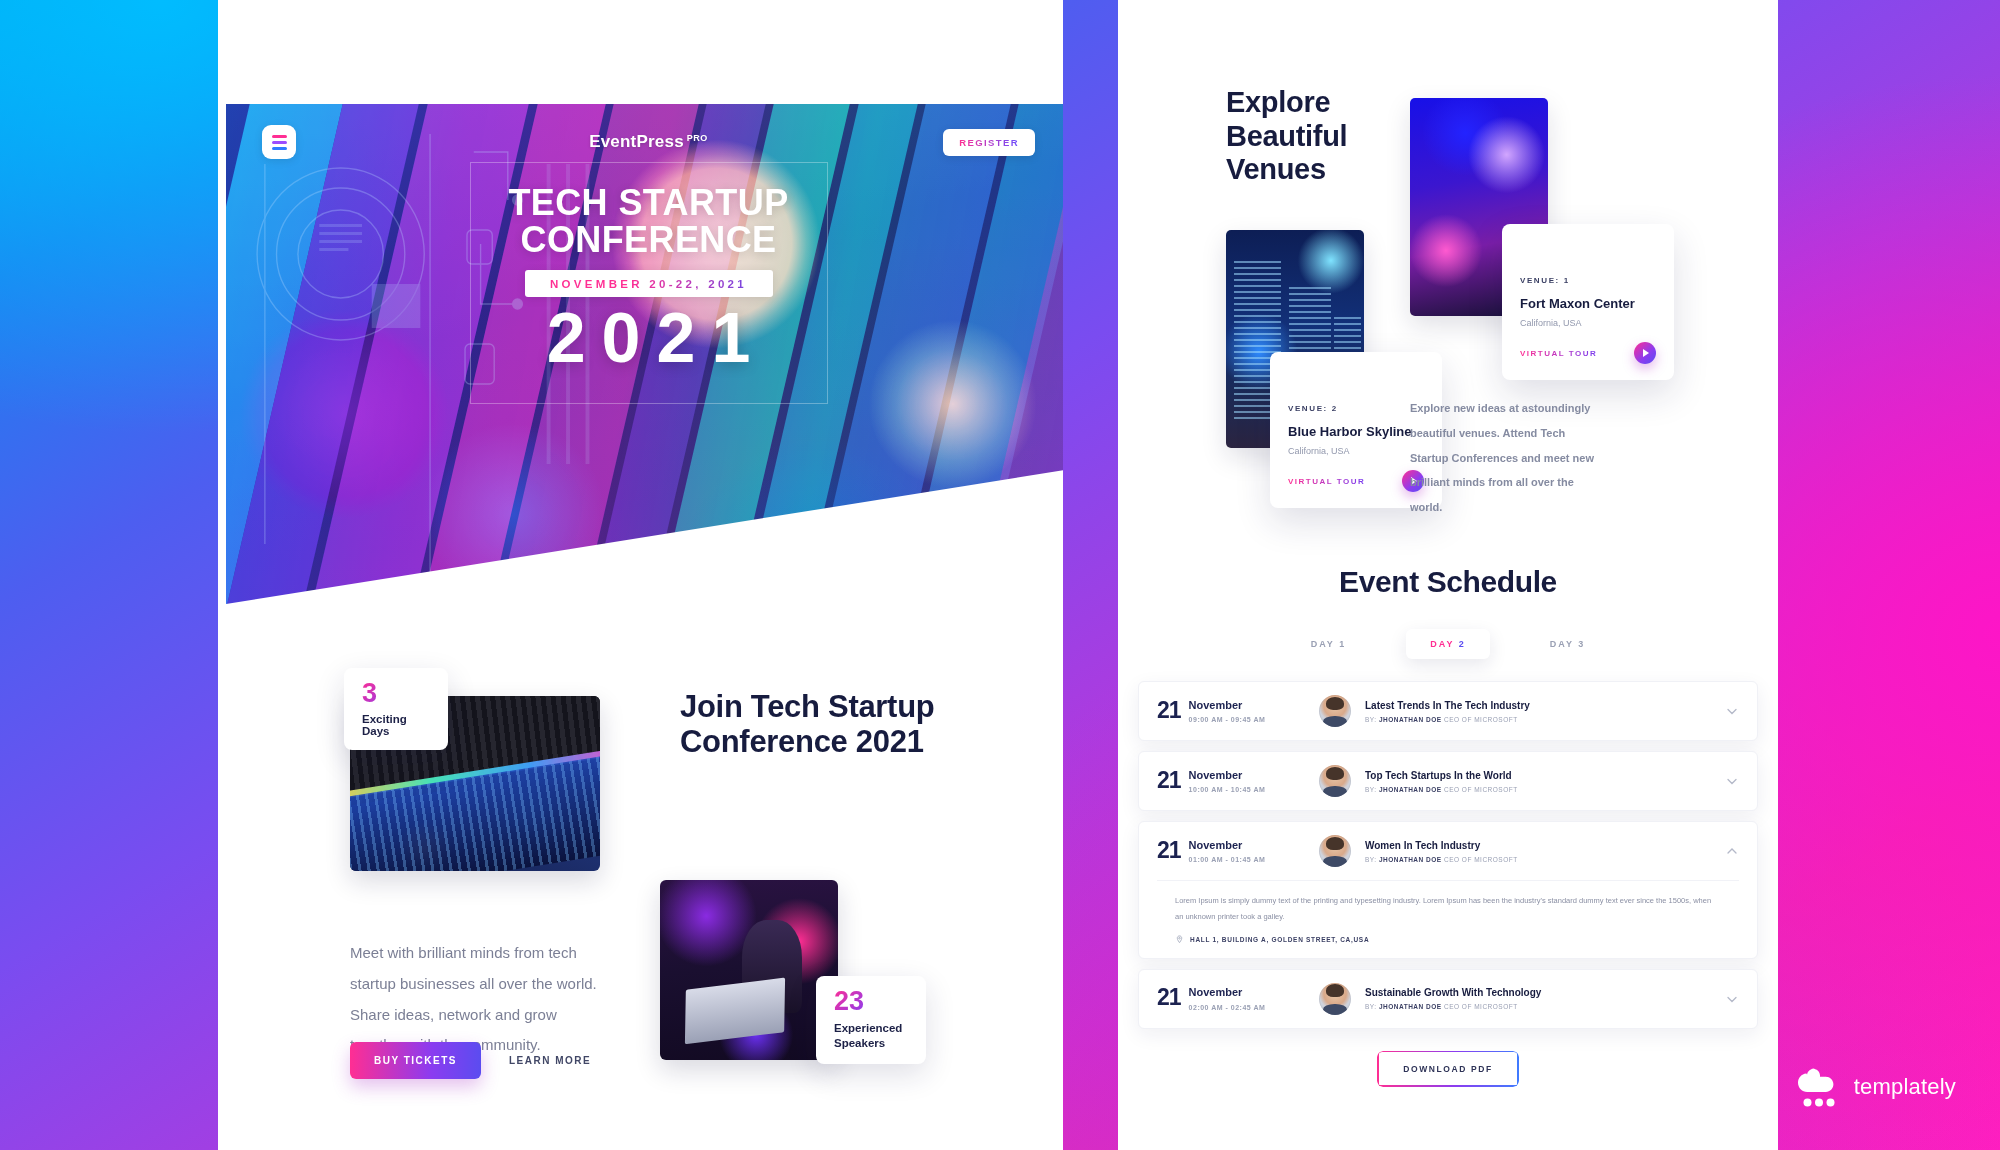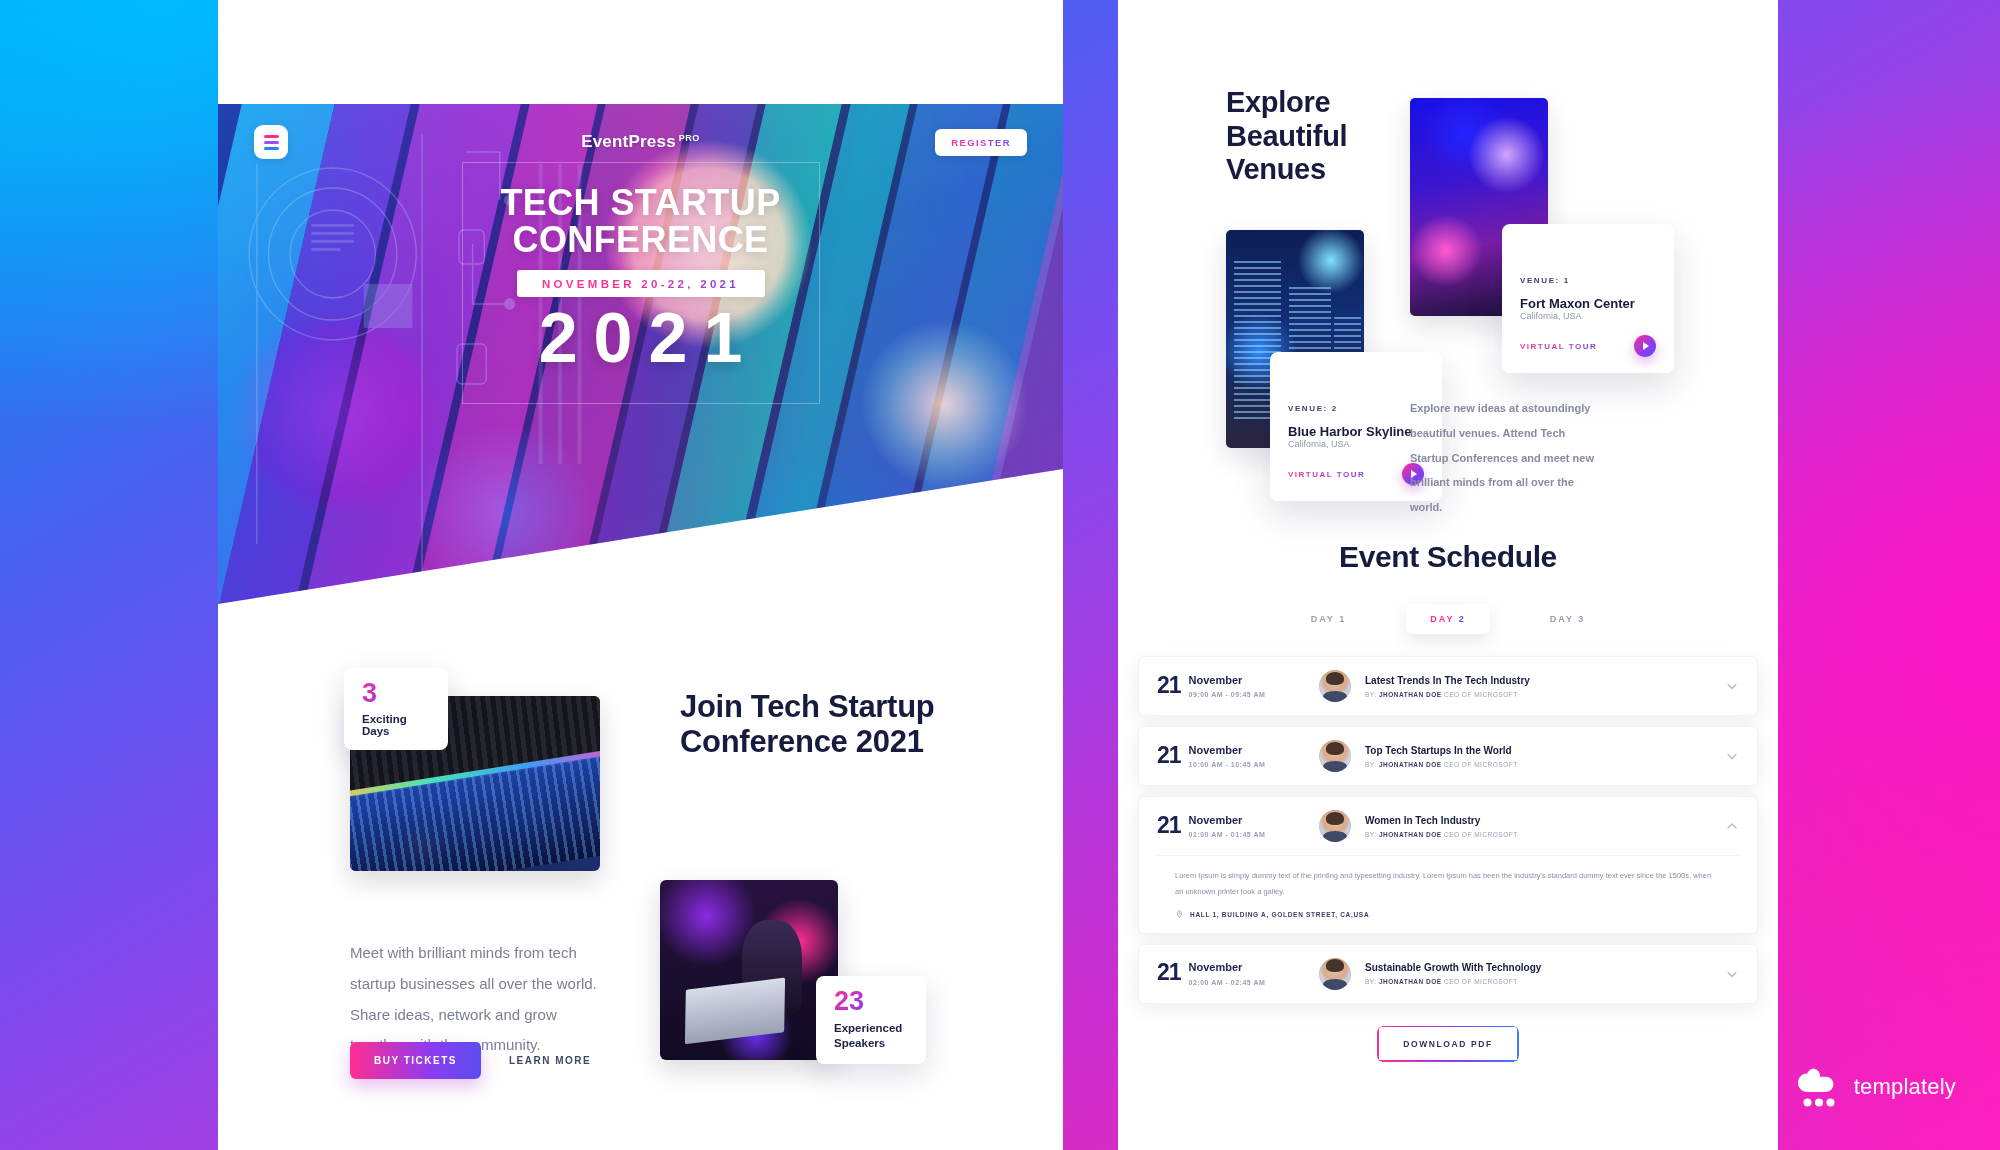--- a/index.html
+++ b/index.html
@@ -32,21 +32,21 @@
   .panel {
     position: absolute;
     background: #ffffff;
     overflow: hidden;
   }
   #panel-left  { left: 218px; top: 0; width: 845px; height: 1150px; }
   #panel-right { left: 1118px; top: 0; width: 660px; height: 1150px; }
 
   
   #hero {
-    position: absolute; left: 0; top: 104px; width: 845px; height: 500px;
+    position: absolute; left: 8px; top: 104px; width: 845px; height: 500px;
     overflow: hidden;
   }
   #hero-clip {
     position: absolute; inset: 0;
     clip-path: polygon(0 0, 100% 0, 100% 73%, 0 100%);
     overflow: hidden;
   }
   
   #hero-photo {
     position: absolute; inset: 0;
@@ -268,21 +268,21 @@
       radial-gradient(circle 60px at 40% 16%, #2323ff 0%, rgba(35,35,255,0) 72%),
       linear-gradient(170deg,#1710e8 0%, #3b16cf 38%, #7a1ea8 66%, #141033 100%);
   }
   #venue1-card {
     position:absolute; left: 384px; top: 150px; width: 172px;
     background:#fff; border-radius: 8px; padding: 16px 18px 16px;
     box-shadow: 0 14px 36px rgba(30,25,80,.14);
   }
   .venue-no { font-size: 8px; font-weight: 700; letter-spacing: 1.6px; color:#3a3f63;margin-top:36px; }
   .venue-name { margin-top: 11px; font-size: 13px; font-weight: 700; color:#171c3f; }
-  .venue-loc { font-size: 9px; color:#9298ad; }
+  .venue-loc { margin-top: 7px; font-size: 9px; color:#9298ad; }
   .venue-foot { margin-top: 14px; display:flex; align-items:center; justify-content:space-between; }
   .venue-tour {
     font-size: 8px; font-weight: 700; letter-spacing: 1.5px;
     background: linear-gradient(90deg,#ff2e93,#7b3ef0);
     -webkit-background-clip:text; background-clip:text;
     -webkit-text-fill-color: transparent; color:#ff2e93; cursor:pointer;
   }
   .play-btn {
     width: 22px; height: 22px; border-radius: 50%;
     background: linear-gradient(135deg,#ff2e93 0%,#8b3cf0 60%,#5b4cf0 100%);
@@ -294,21 +294,21 @@
     border-left: 6px solid #fff; border-top: 4px solid transparent; border-bottom: 4px solid transparent;
   }
   #venues-para {
     position:absolute; left: 292px; top: 322px; width: 192px;
     font-size: 11px; line-height: 2.25; color:#858ba1;font-weight:bold;
   }
 
   
   #schedule { position:absolute; left: 0; top: 540px; width: 660px; height: 560px; }
   #schedule-title {
-    text-align:center; font-size: 30px; font-weight: 800; color:#171c3f; letter-spacing:-.4px;
+    text-align:center; font-size: 30px; font-weight: 800; color:#171c3f; letter-spacing:-.4px;margin-top:25px;
   }
   #day-tabs { margin-top: 30px; display:flex; justify-content:center; align-items:center; gap: 36px; }
   .day-tab {
     font-size: 9px; font-weight: 700; letter-spacing: 2px; color:#9aa0b4;
     padding: 10px 24px; border-radius: 6px; cursor:pointer;
   }
   .day-tab.active {
     background:#fff; box-shadow: 0 6px 18px rgba(30,25,80,.10);
   }
   .day-tab.active span:nth-child(1){ color:#ff2e93; }

